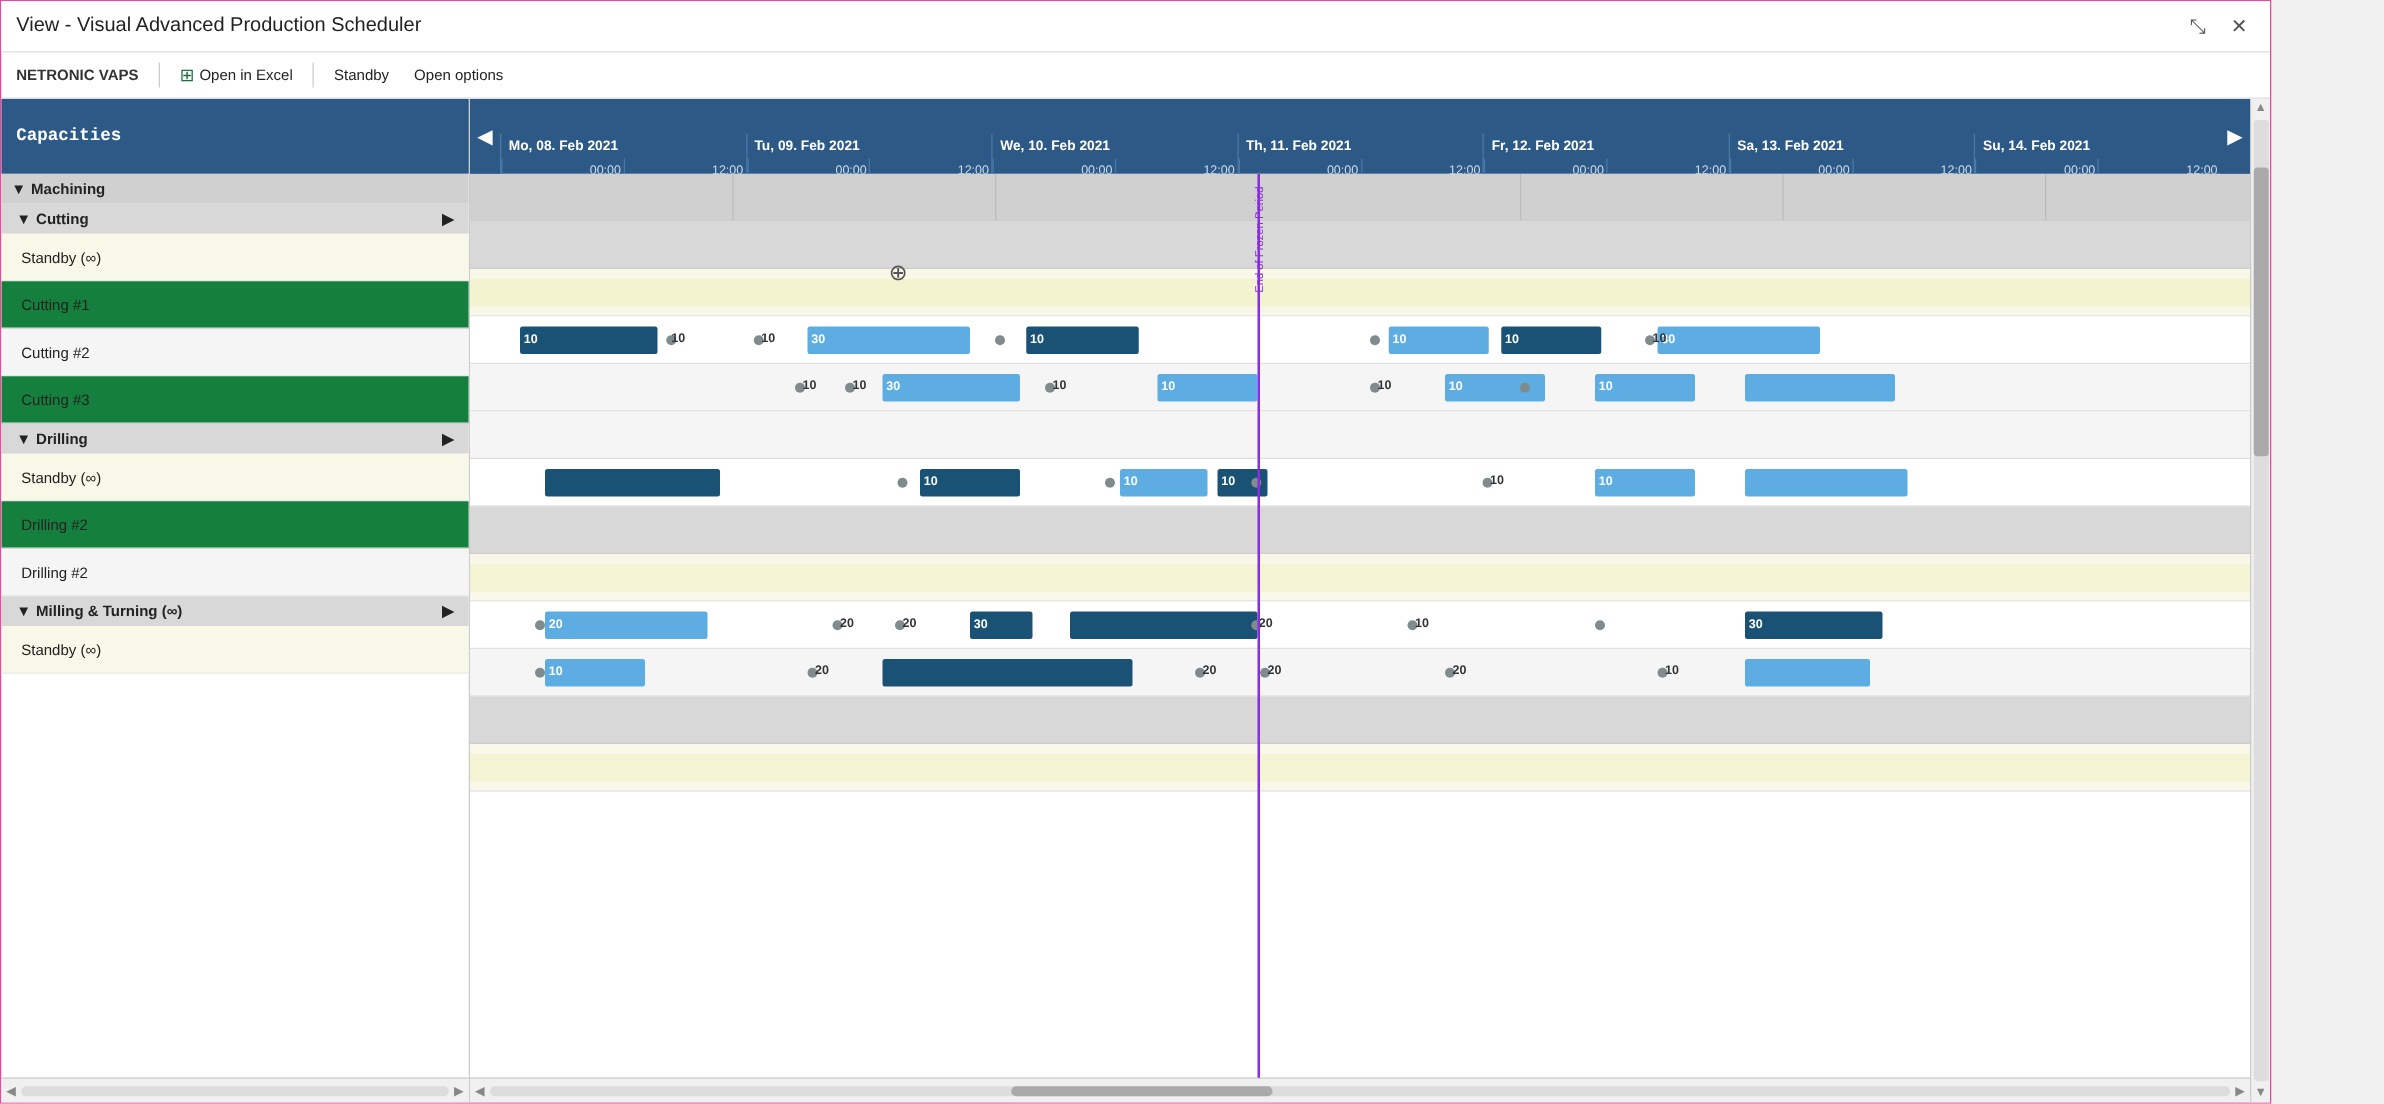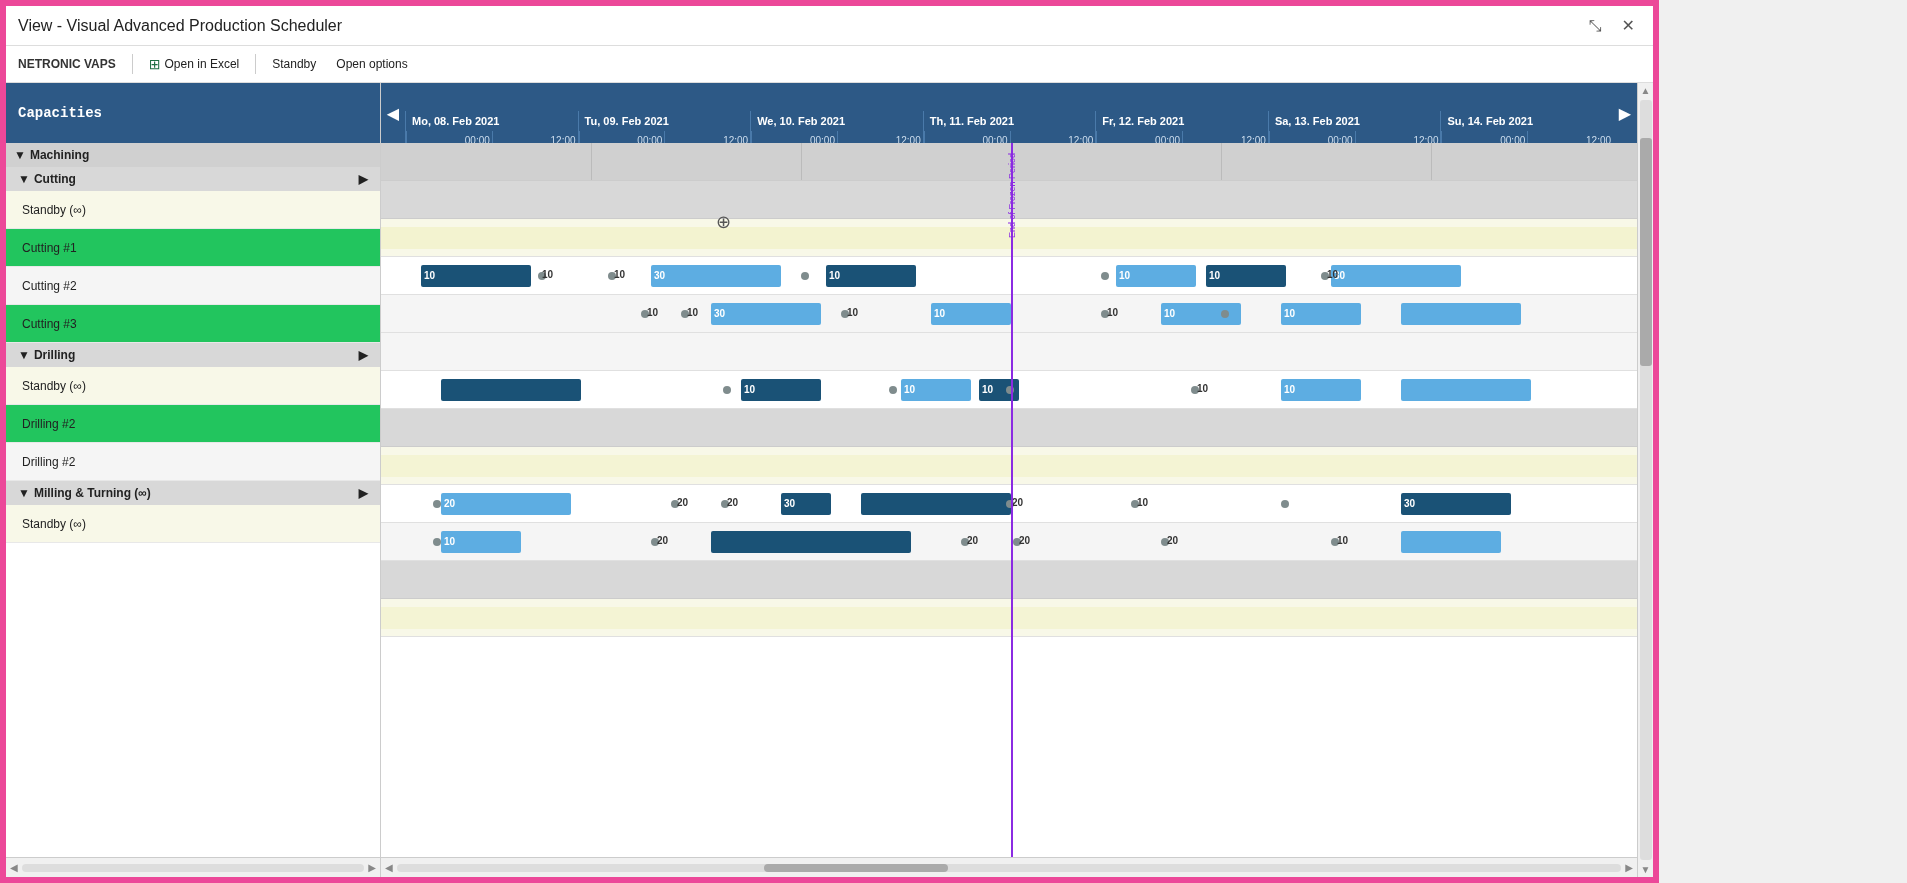--- a/index.html
+++ b/index.html
@@ -1,18 +1,18 @@
 <!DOCTYPE html>
 <html><head>
   <meta charset="utf-8">
   <style>
     * { box-sizing: border-box; margin: 0; padding: 0; }
     body { font-family: 'Segoe UI', Arial, sans-serif; font-size: 13px; background: #f0f0f0; }
 
-    .window { background: #fff; border: 6px solid #ec4899; width: 1659px; min-height: 883px; display: flex; flex-direction: column; }
+    .window { background: #fff; border: 1px solid #ec4899; width: 1817px; min-height: 883px; display: flex; flex-direction: column; }
 
     .title-bar { background: #fff; padding: 8px 12px; display: flex; align-items: center; justify-content: space-between; border-bottom: 1px solid #ddd; }
     .title-text { font-size: 16px; font-weight: 400; color: #222; }
     .title-buttons { display: flex; gap: 8px; }
     .title-btn { background: none; border: none; font-size: 16px; cursor: pointer; color: #555; padding: 2px 6px; }
 
     .toolbar { display: flex; align-items: center; padding: 6px 12px; border-bottom: 1px solid #ddd; gap: 4px; }
     .toolbar-brand { font-weight: 600; font-size: 12px; color: #333; margin-right: 8px; }
     .toolbar-btn { background: none; border: none; cursor: pointer; font-size: 12px; color: #222; padding: 4px 8px; display: flex; align-items: center; gap: 4px; }
     .toolbar-separator { width: 1px; background: #ccc; height: 20px; margin: 0 4px; }
@@ -23,21 +23,21 @@
     .left-panel { width: 375px; min-width: 375px; display: flex; flex-direction: column; border-right: 1px solid #ccc; }
     .left-header { background: #2d5986; color: #fff; padding: 8px 12px; font-size: 14px; font-weight: 600; height: 60px; display: flex; align-items: center; font-family: Liberation Mono, monospace; }
 
     .capacity-rows { flex: 1; overflow-y: auto; }
 
     .group-header { background: #d0d0d0; padding: 5px 8px; font-size: 12px; font-weight: 600; color: #222; display: flex; align-items: center; gap: 4px; cursor: pointer; }
     .subgroup-header { background: #d8d8d8; padding: 5px 12px; font-size: 12px; font-weight: 600; color: #222; display: flex; align-items: center; justify-content: space-between; cursor: pointer; }
 
     .row-item { padding: 5px 16px; font-size: 12px; color: #222; border-bottom: 1px solid #e8e8e8; height: 38px; display: flex; align-items: center; }
     .row-item.standby { background: #f8f8e8; }
-    .row-item.normal { background: #22c55e; }
+    .row-item.normal { background: #15803d; }
     .row-item.alt { background: #f5f5f5; }
 
     .right-panel { flex: 1; display: flex; flex-direction: column; overflow: hidden; position: relative; }
 
     .timeline-header { height: 60px; background: #2d5986; display: flex; align-items: stretch; position: relative; overflow: hidden; }
     .timeline-nav { width: 24px; background: #2d5986; display: flex; align-items: center; justify-content: center; color: #fff; cursor: pointer; font-size: 16px; flex-shrink: 0; }
     .timeline-days { flex: 1; display: flex; }
     .timeline-day { flex: 1; border-left: 1px solid #4a7aaa; display: flex; flex-direction: column; margin-top: 28px; }
     .timeline-day-label { color: #fff; font-size: 11px; font-weight: 600; padding: 4px 6px; flex: 1; display: flex; align-items: center; }
     .timeline-hours { display: flex; height: 24px; }

